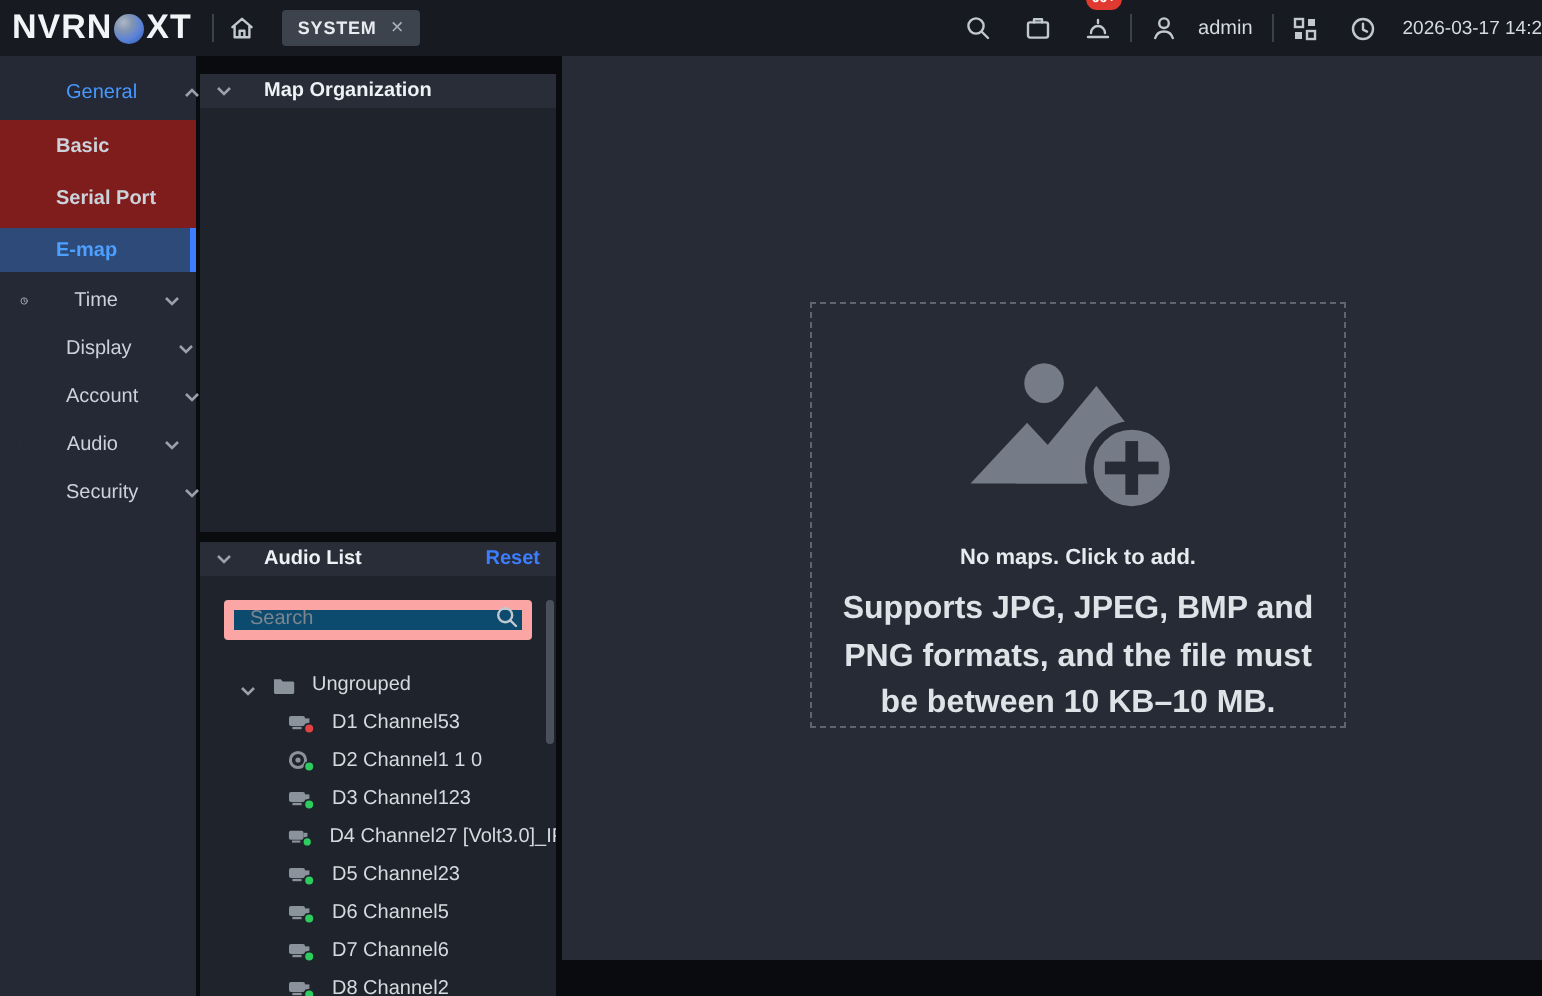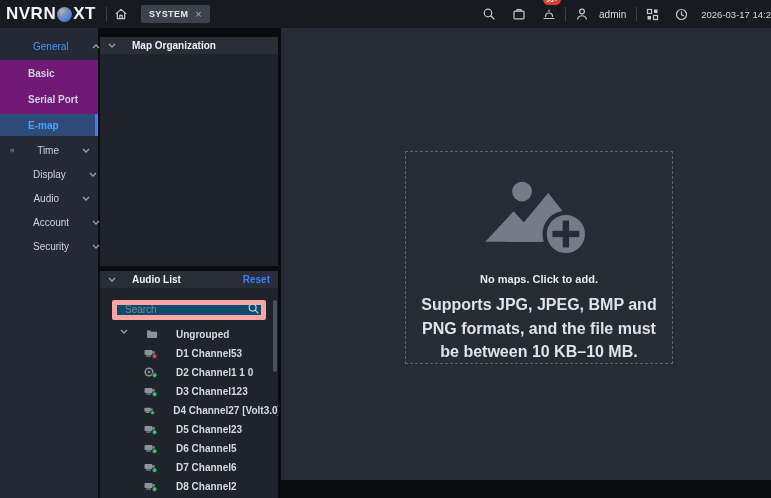--- a/index.html
+++ b/index.html
@@ -45,21 +45,21 @@
   .sidebar {
     position:absolute; left:0; top:28px; width:98px; height:470px;
     background:#242935; padding-top:6px;
   }
   .side-row {
     height:24px; display:flex; align-items:center; gap:23px;
     padding:0 8px 0 10px; color:#ccd2da; font-size:10px; cursor:pointer;
   }
   .side-row .chev { margin-left:auto; }
   .side-row.active { color:#4798ff; }
-  .submenu { background:#701a75; margin-top:2px; margin-bottom:2px; }
+  .submenu { background:#7f1d1d; margin-top:2px; margin-bottom:2px; }
   .sub-row {
     height:26px; display:flex; align-items:center;
     padding-left:28px; color:#ccd2da; font-size:10px; font-weight:bold; cursor:pointer;
   }
   .sub-row.selected {
     background:#2d4a78; color:#4da0ff; border-right:3px solid #3d7dff; height:22px;
     margin:2px 0;
   }
   .chev svg { stroke:#9aa1ab; }
 
@@ -79,22 +79,22 @@
   .search-wrap input {
     width:100%; height:100%; background:#0c4a6e; border:5px solid #fca5a5; border-radius:2px;
     color:#c9ced6; font-size:10px; padding:0 24px 0 8px; outline:none;
     font-family:"Liberation Sans","DejaVu Sans",sans-serif;
   }
   .search-wrap input::placeholder { color:#7e8690; }
   .search-icon { position:absolute; right:6px; top:3px; }
 
   .tree { margin-top:10px; }
   .tree-row {
-    height:19px; display:flex; align-items:flex-start; gap:18px;
-    font-size:10px; font-weight:bold; color:#d5dae1; cursor:pointer;
+    height:19px; display:flex; align-items:flex-end; gap:8px;
+    font-size:10px; font-weight:normal; color:#d5dae1; cursor:pointer;
     white-space:nowrap; overflow:hidden;
   }
   .group-row { padding-left:20px; }
   .dev-row  { padding-left:44px; }
   .dev-label { overflow:hidden; text-overflow:clip; }
   .scroll-thumb {
     position:absolute; right:1px; top:12px; width:4px; height:72px;
     background:#4a515c; border-radius:2px;
   }
 
@@ -229,37 +229,37 @@
     <span>Display</span>
     <span class="chev">
       <svg width="8" height="5" viewBox="0 0 8 5" fill="none" stroke-width="1.3">
           <polyline points="1,1 4,4 7,1"></polyline>
         </svg>
     </span>
   </div>
 
   <div class="side-row">
     <svg class="ic" width="13" height="13" viewBox="0 0 13 13">
+      <circle cx="6.5" cy="4.3" r="2.2"></circle>
+        <path d="M2.4 11.2 a4.3 4.3 0 0 1 8.2 0"></path>
+    </svg>
+    <span>Account</span>
+    <span class="chev">
+      <svg width="8" height="5" viewBox="0 0 8 5" fill="none" stroke-width="1.3">
+          <polyline points="1,1 4,4 7,1"></polyline>
+        </svg>
+    </span>
+  </div>
+
+  <div class="side-row">
+    <svg class="ic" width="13" height="13" viewBox="0 0 13 13">
       <path d="M2 5 H4.2 L7 2.6 V10.4 L4.2 8 H2 Z"></path>
         <path d="M9 4.5 a3 3 0 0 1 0 4"></path>
     </svg>
     <span>Audio</span>
-    <span class="chev">
-      <svg width="8" height="5" viewBox="0 0 8 5" fill="none" stroke-width="1.3">
-          <polyline points="1,1 4,4 7,1"></polyline>
-        </svg>
-    </span>
-  </div>
-
-  <div class="side-row">
-    <svg class="ic" width="13" height="13" viewBox="0 0 13 13">
-      <circle cx="6.5" cy="4.3" r="2.2"></circle>
-        <path d="M2.4 11.2 a4.3 4.3 0 0 1 8.2 0"></path>
-    </svg>
-    <span>Account</span>
     <span class="chev">
       <svg width="8" height="5" viewBox="0 0 8 5" fill="none" stroke-width="1.3">
           <polyline points="1,1 4,4 7,1"></polyline>
         </svg>
     </span>
   </div>
 
   <div class="side-row">
     <svg class="ic" width="13" height="13" viewBox="0 0 13 13">
       <path d="M6.5 1.6 L11 3.2 V6.5 C11 9.2 9.2 10.9 6.5 11.8 C3.8 10.9 2 9.2 2 6.5 V3.2 Z"></path>

